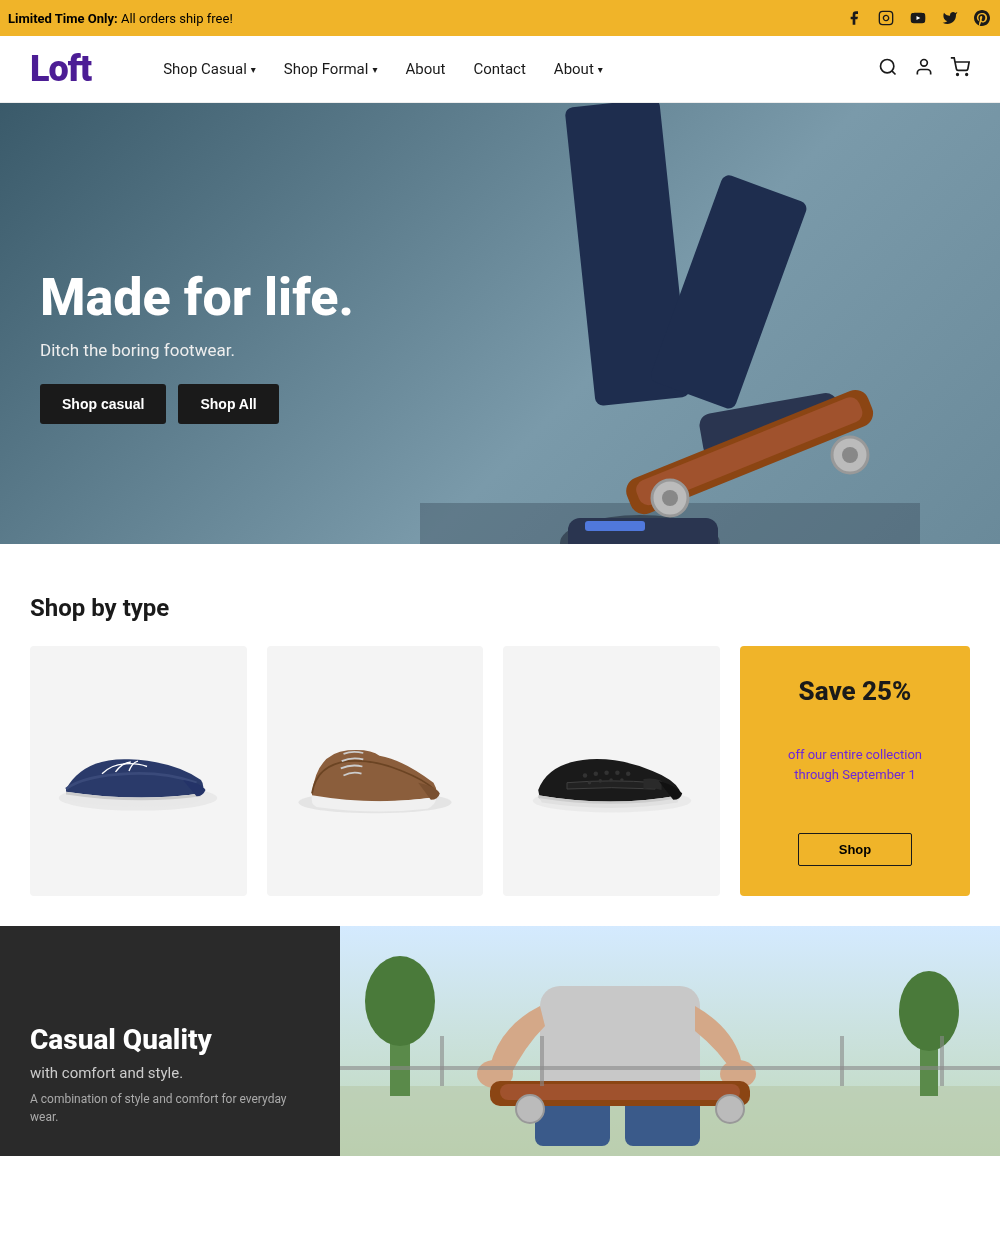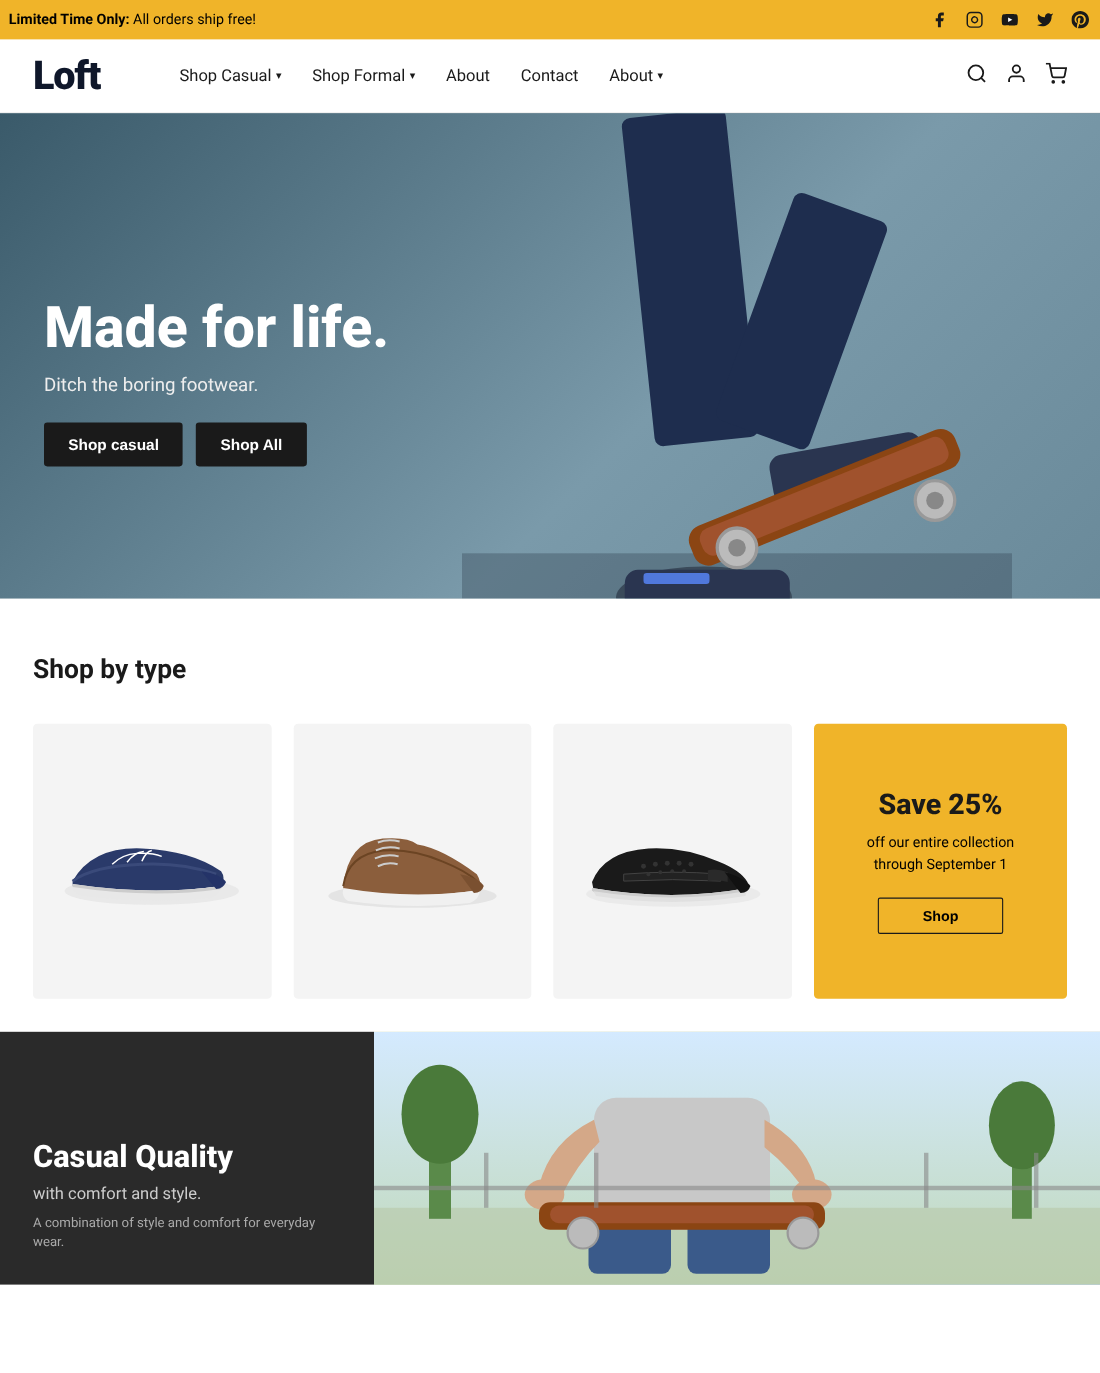--- a/index.html
+++ b/index.html
@@ -22,21 +22,21 @@
       display: flex;
       align-items: center;
       padding: 12px 30px;
       background: #fff;
       border-bottom: 1px solid #eee;
       position: relative;
     }
     .logo {
       font-size: 36px;
       font-weight: 900;
-      color: #0f172a;
+      color: #4c1d95;
       letter-spacing: -1px;
       margin-right: 60px;
       cursor: pointer;
     }
     .nav { display: flex; gap: 4px; align-items: center; flex: 1; }
     .nav-item {
       display: flex;
       align-items: center;
       gap: 4px;
       padding: 8px 12px;
@@ -104,21 +104,21 @@
     }
 
     
     .section-shop {
       padding: 50px 30px 30px;
       background: #fff;
     }
     .section-title {
       font-size: 24px;
       font-weight: 700;
-      margin-bottom: 36px;
+      margin-bottom: 24px;
       color: #1a1a1a;
     }
     .products-grid {
       display: grid;
       grid-template-columns: repeat(3, 1fr) 230px;
       gap: 20px;
     }
     .product-card {
       background: #f4f4f4;
       border-radius: 4px;
@@ -136,30 +136,31 @@
       background: #f0b429;
       border-radius: 4px;
       height: 250px;
       display: flex;
       flex-direction: column;
       align-items: center;
       justify-content: center;
       padding: 30px;
       text-align: center;
       cursor: pointer;
+      gap: 29px;
     }
     .promo-title {
       font-size: 26px;
       font-weight: 800;
       color: #1a1a1a;
       margin-bottom: 10px;
     }
     .promo-desc {
       font-size: 13px;
-      color: #000000;
+      color: #6d28d9;
       margin-bottom: 20px;
       line-height: 1.5;
     }
     .btn-outline {
       background: transparent;
       border: 1.5px solid #1a1a1a;
       padding: 8px 40px;
       font-size: 13px;
       font-weight: 600;
       cursor: pointer;

